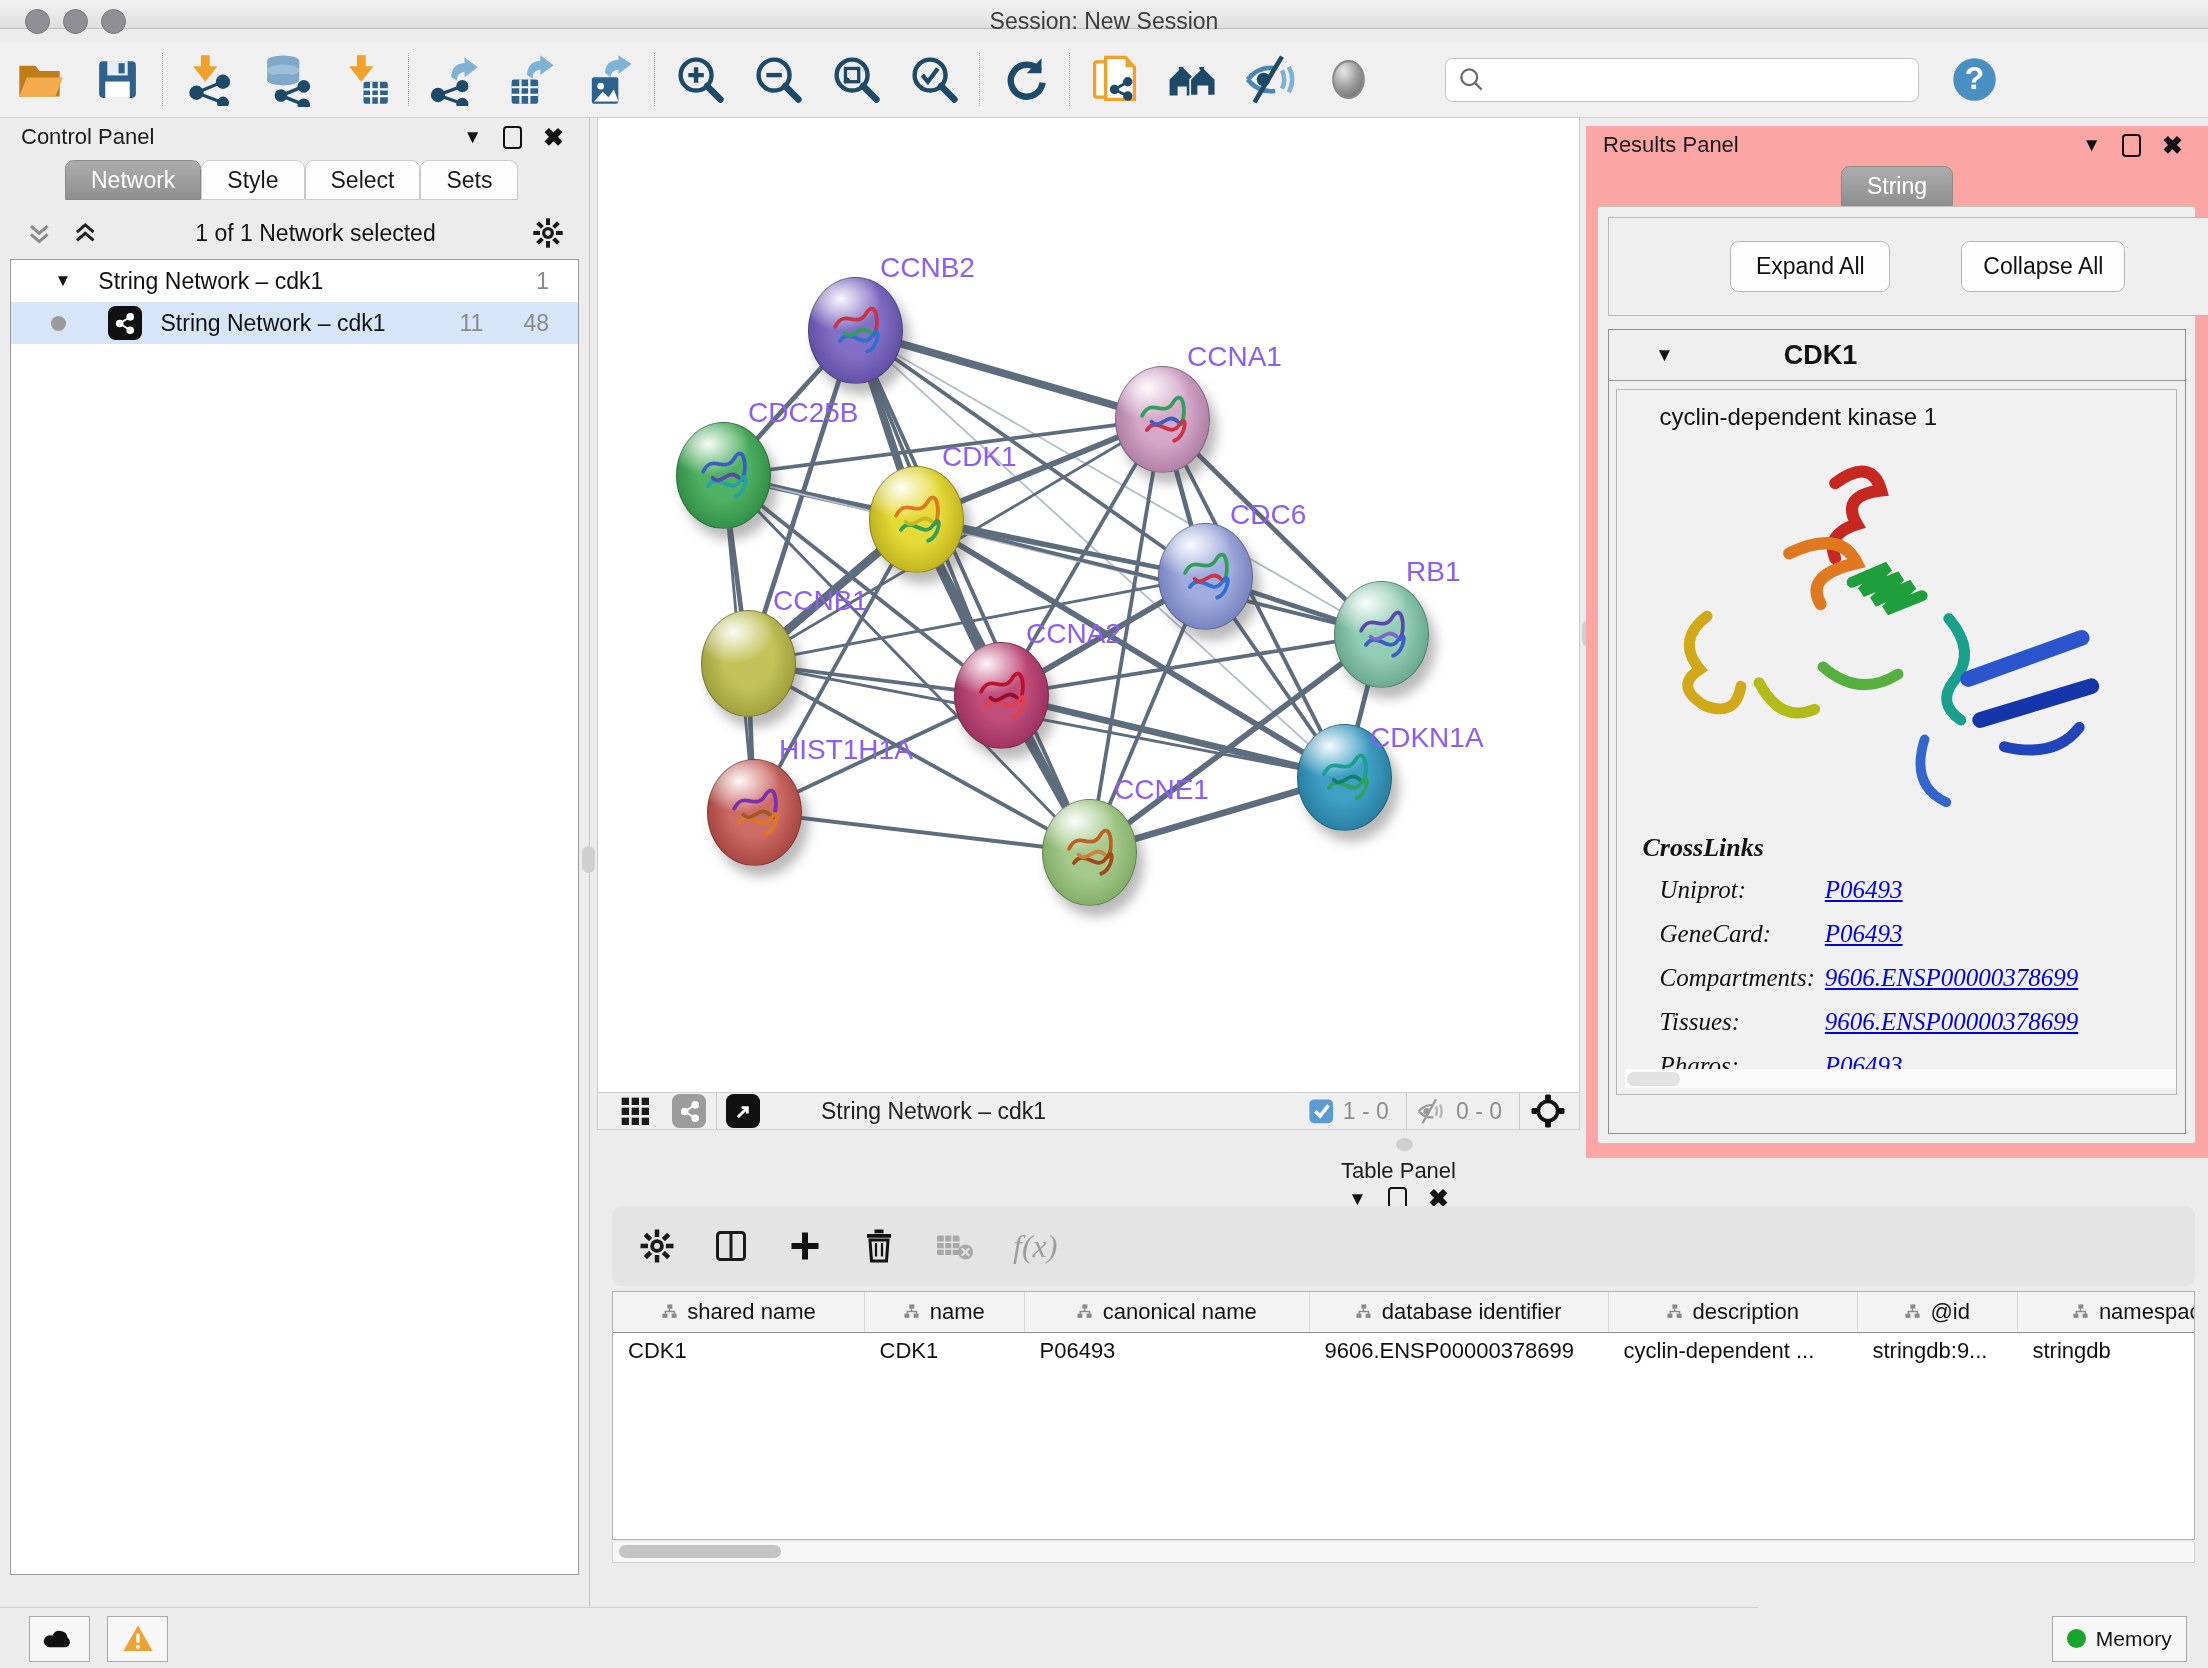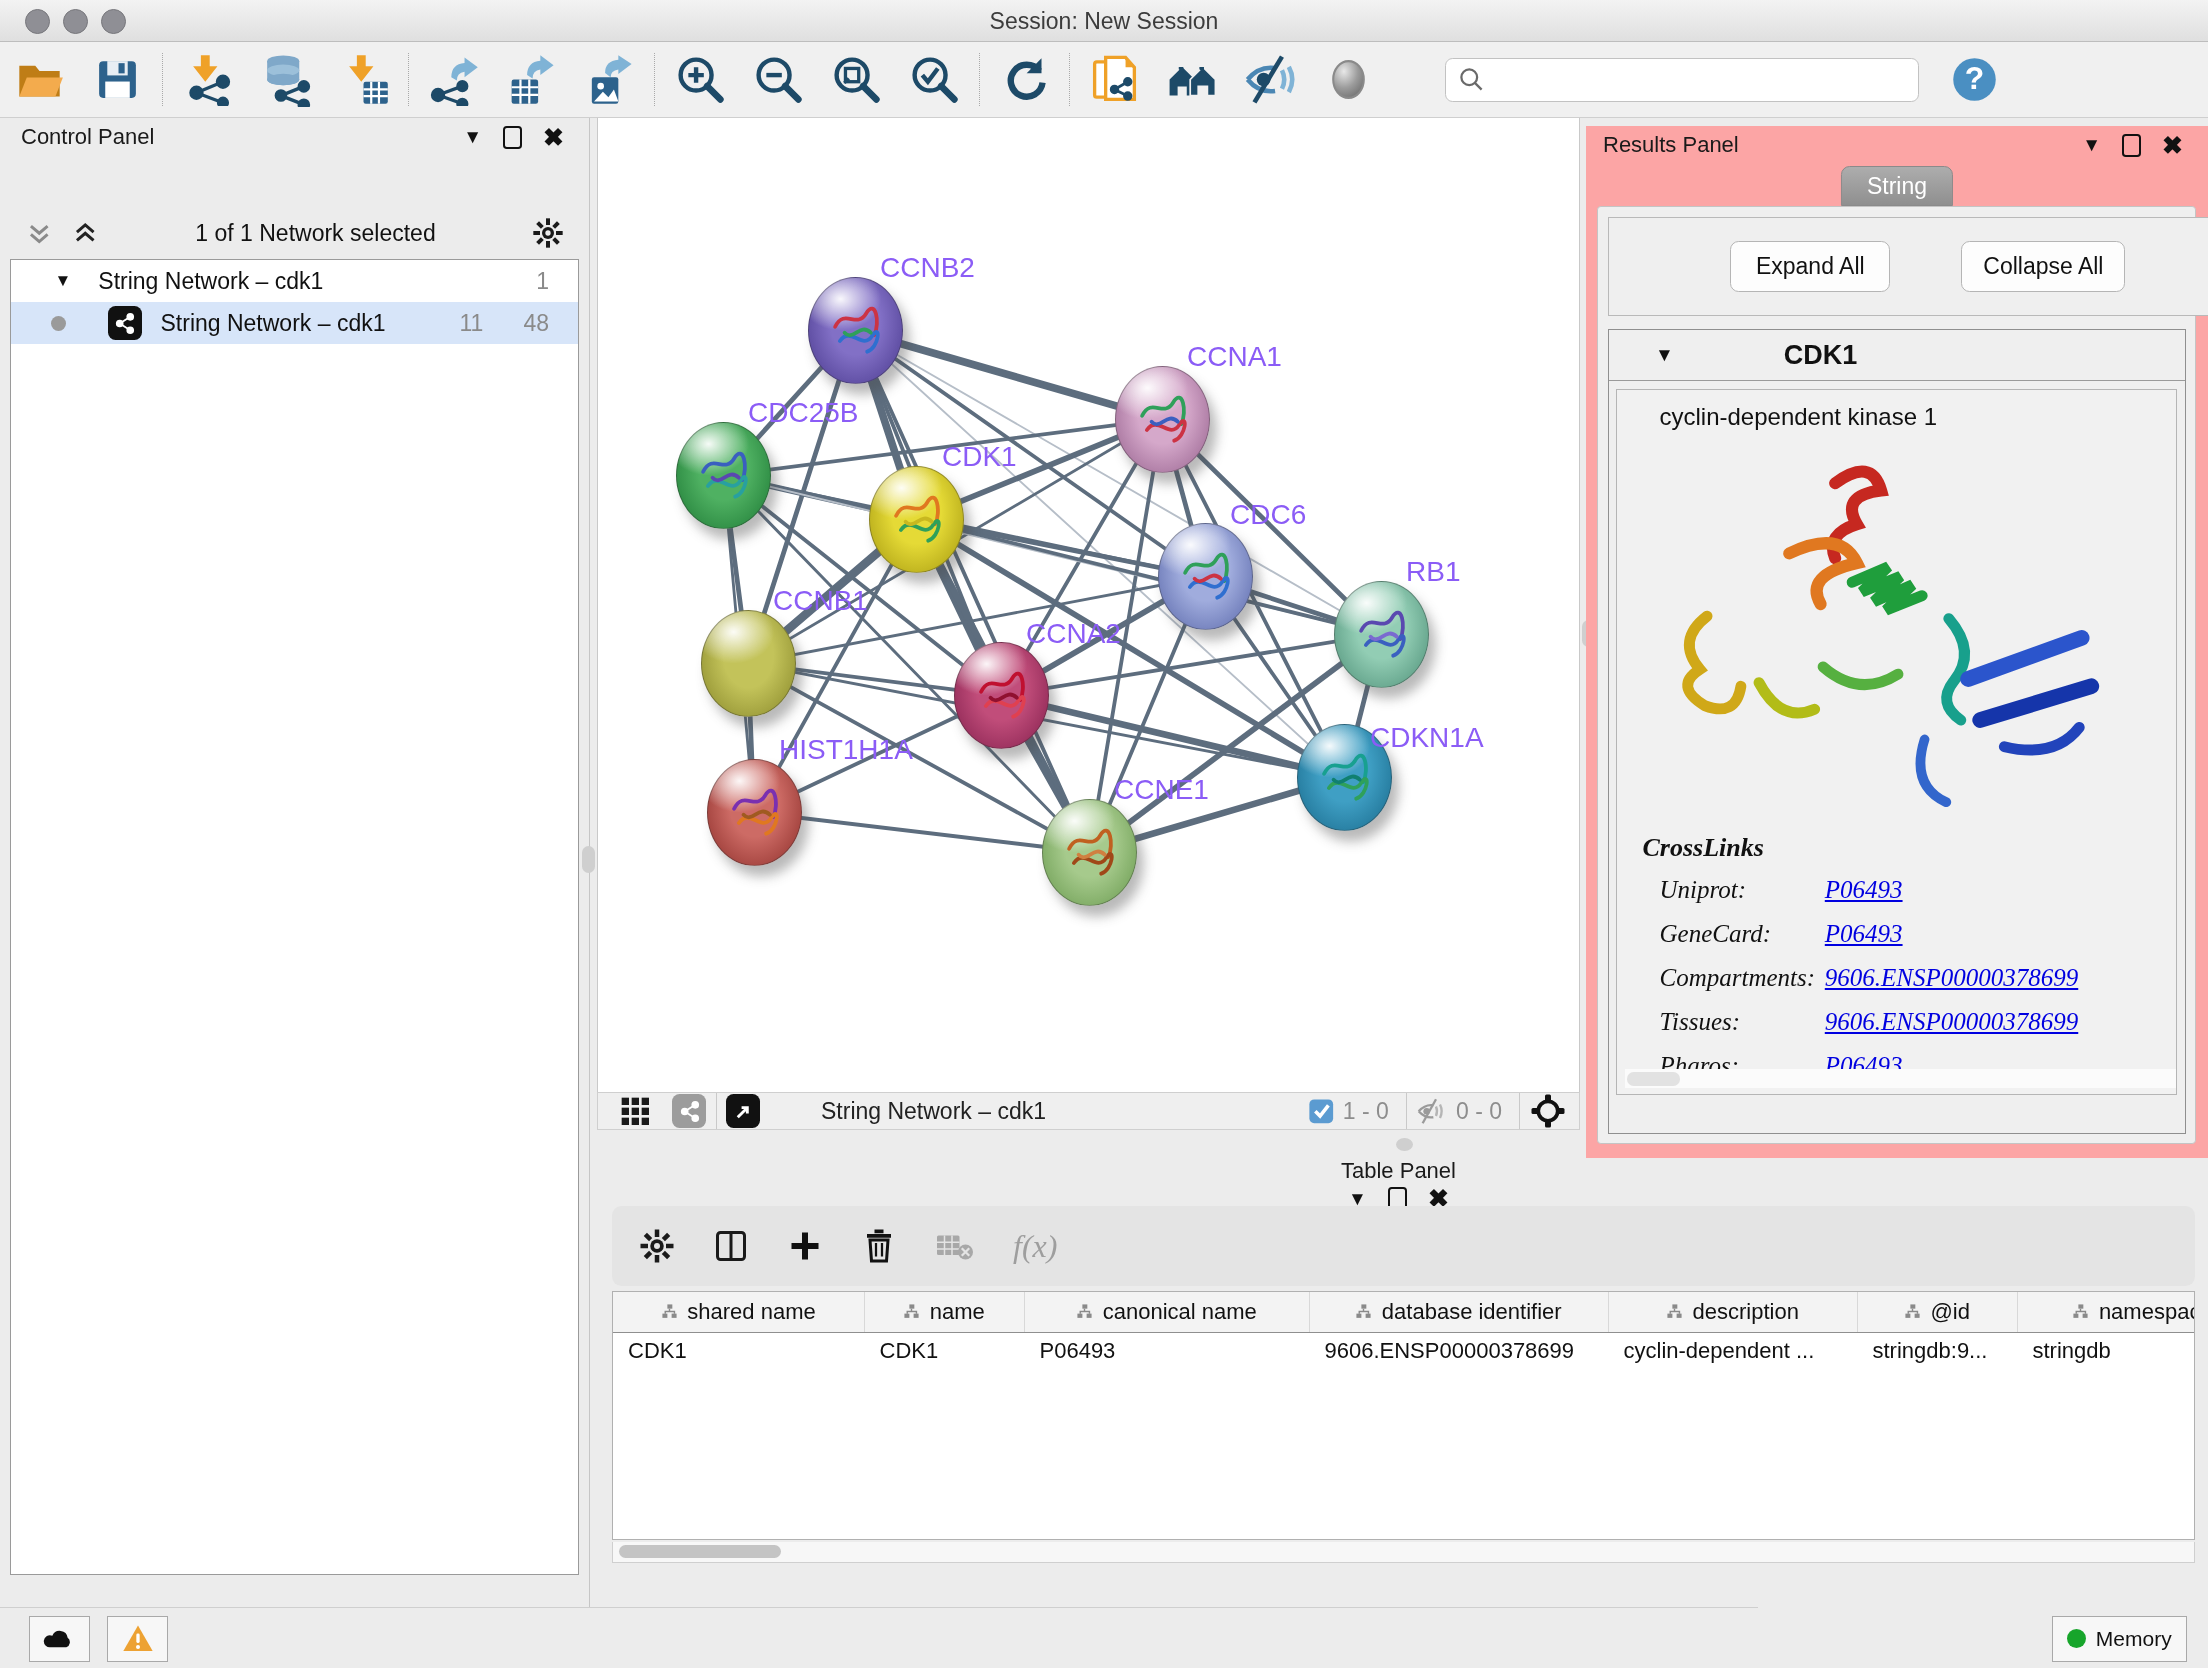--- a/index.html
+++ b/index.html
@@ -1,20 +1,20 @@
 <!DOCTYPE html>
 <html style="font-size:15px"><head>
 <meta charset="utf-8">
 <style>
   * { margin:0; padding:0; box-sizing:border-box; }
   html,body { width:2208px; height:1668px; overflow:hidden;
     font-family:"Liberation Sans", sans-serif; background:#ececec; color:#111; }
 
   
-  #titlebar { position:absolute; left:0; top:0; width:2208px; height:42px;
+  #titlebar { position:absolute; left:0; top:0; width:2208px; height:29px;
     background:linear-gradient(#f3f3f3,#dfdfdf); border-bottom:1px solid #bdbdbd; }
   .traffic { position:absolute; top:8.6px; width:25px; height:25px; border-radius:50%;
     background:#8f8f95; border:1px solid #77777c; }
   #win-title { position:absolute; top:7.6px; width:100%; text-align:center;
     font-size:23px; color:#3c3c3c; }
 
   
   #toolbar { position:absolute; left:0; top:42px; width:2208px; height:76px;
     background:#f0f0f0; border-bottom:1px solid #cfcfcf; display:flex; align-items:center; }
   .tb-btn { width:78px; height:68px; display:flex; align-items:center; justify-content:center; }
@@ -313,20 +313,26 @@
 </div>
 
 <div id="control-panel">
   <div id="cp-header">
     <span class="panel-title">Control Panel</span>
     <span class="panel-icons">
       <span class="pi-menu">▼</span>
       <span class="pi-float"></span>
       <span class="pi-close">✖</span>
     </span>
+  </div>
+  <div id="cp-tabs">
+    <div class="tab sel">Network</div>
+    <div class="tab">Style</div>
+    <div class="tab">Select</div>
+    <div class="tab">Sets</div>
   </div>
   <div id="cp-selrow">
     <svg width="28.5" height="28.5" viewBox="0 0 24 24">
         <path d="M5 6l7 6 7-6M5 13l7 6 7-6" fill="none" stroke="#8a8a8a" stroke-width="2.5"></path>
       </svg>
     <svg width="28.5" height="28.5" viewBox="0 0 24 24" style="margin-left:17px">
         <path d="M5 18l7-6 7 6M5 11l7-6 7 6" fill="none" stroke="#222" stroke-width="2.5"></path>
       </svg>
     <span class="sel-text">1 of 1 Network selected</span>
     <svg width="32" height="32" viewBox="0 0 48 48">

